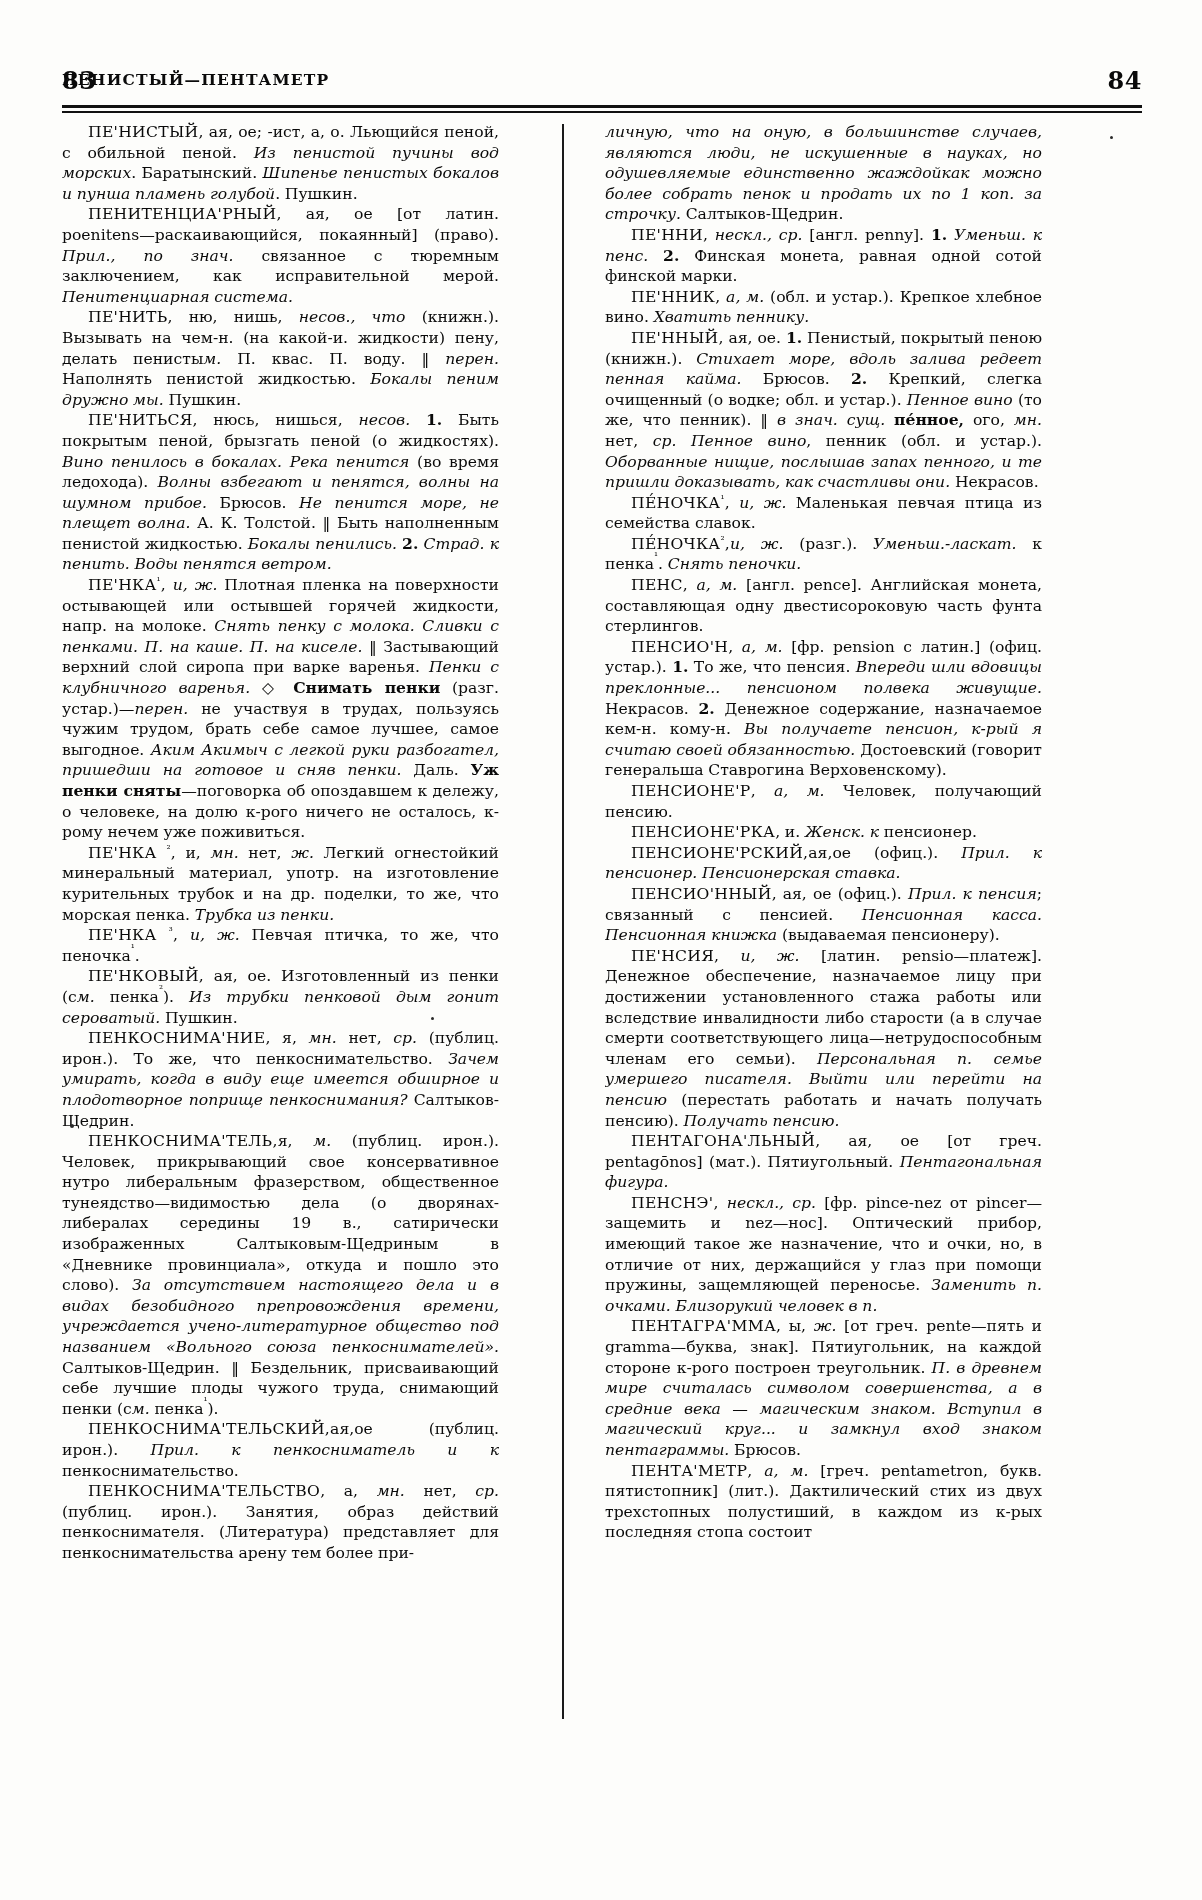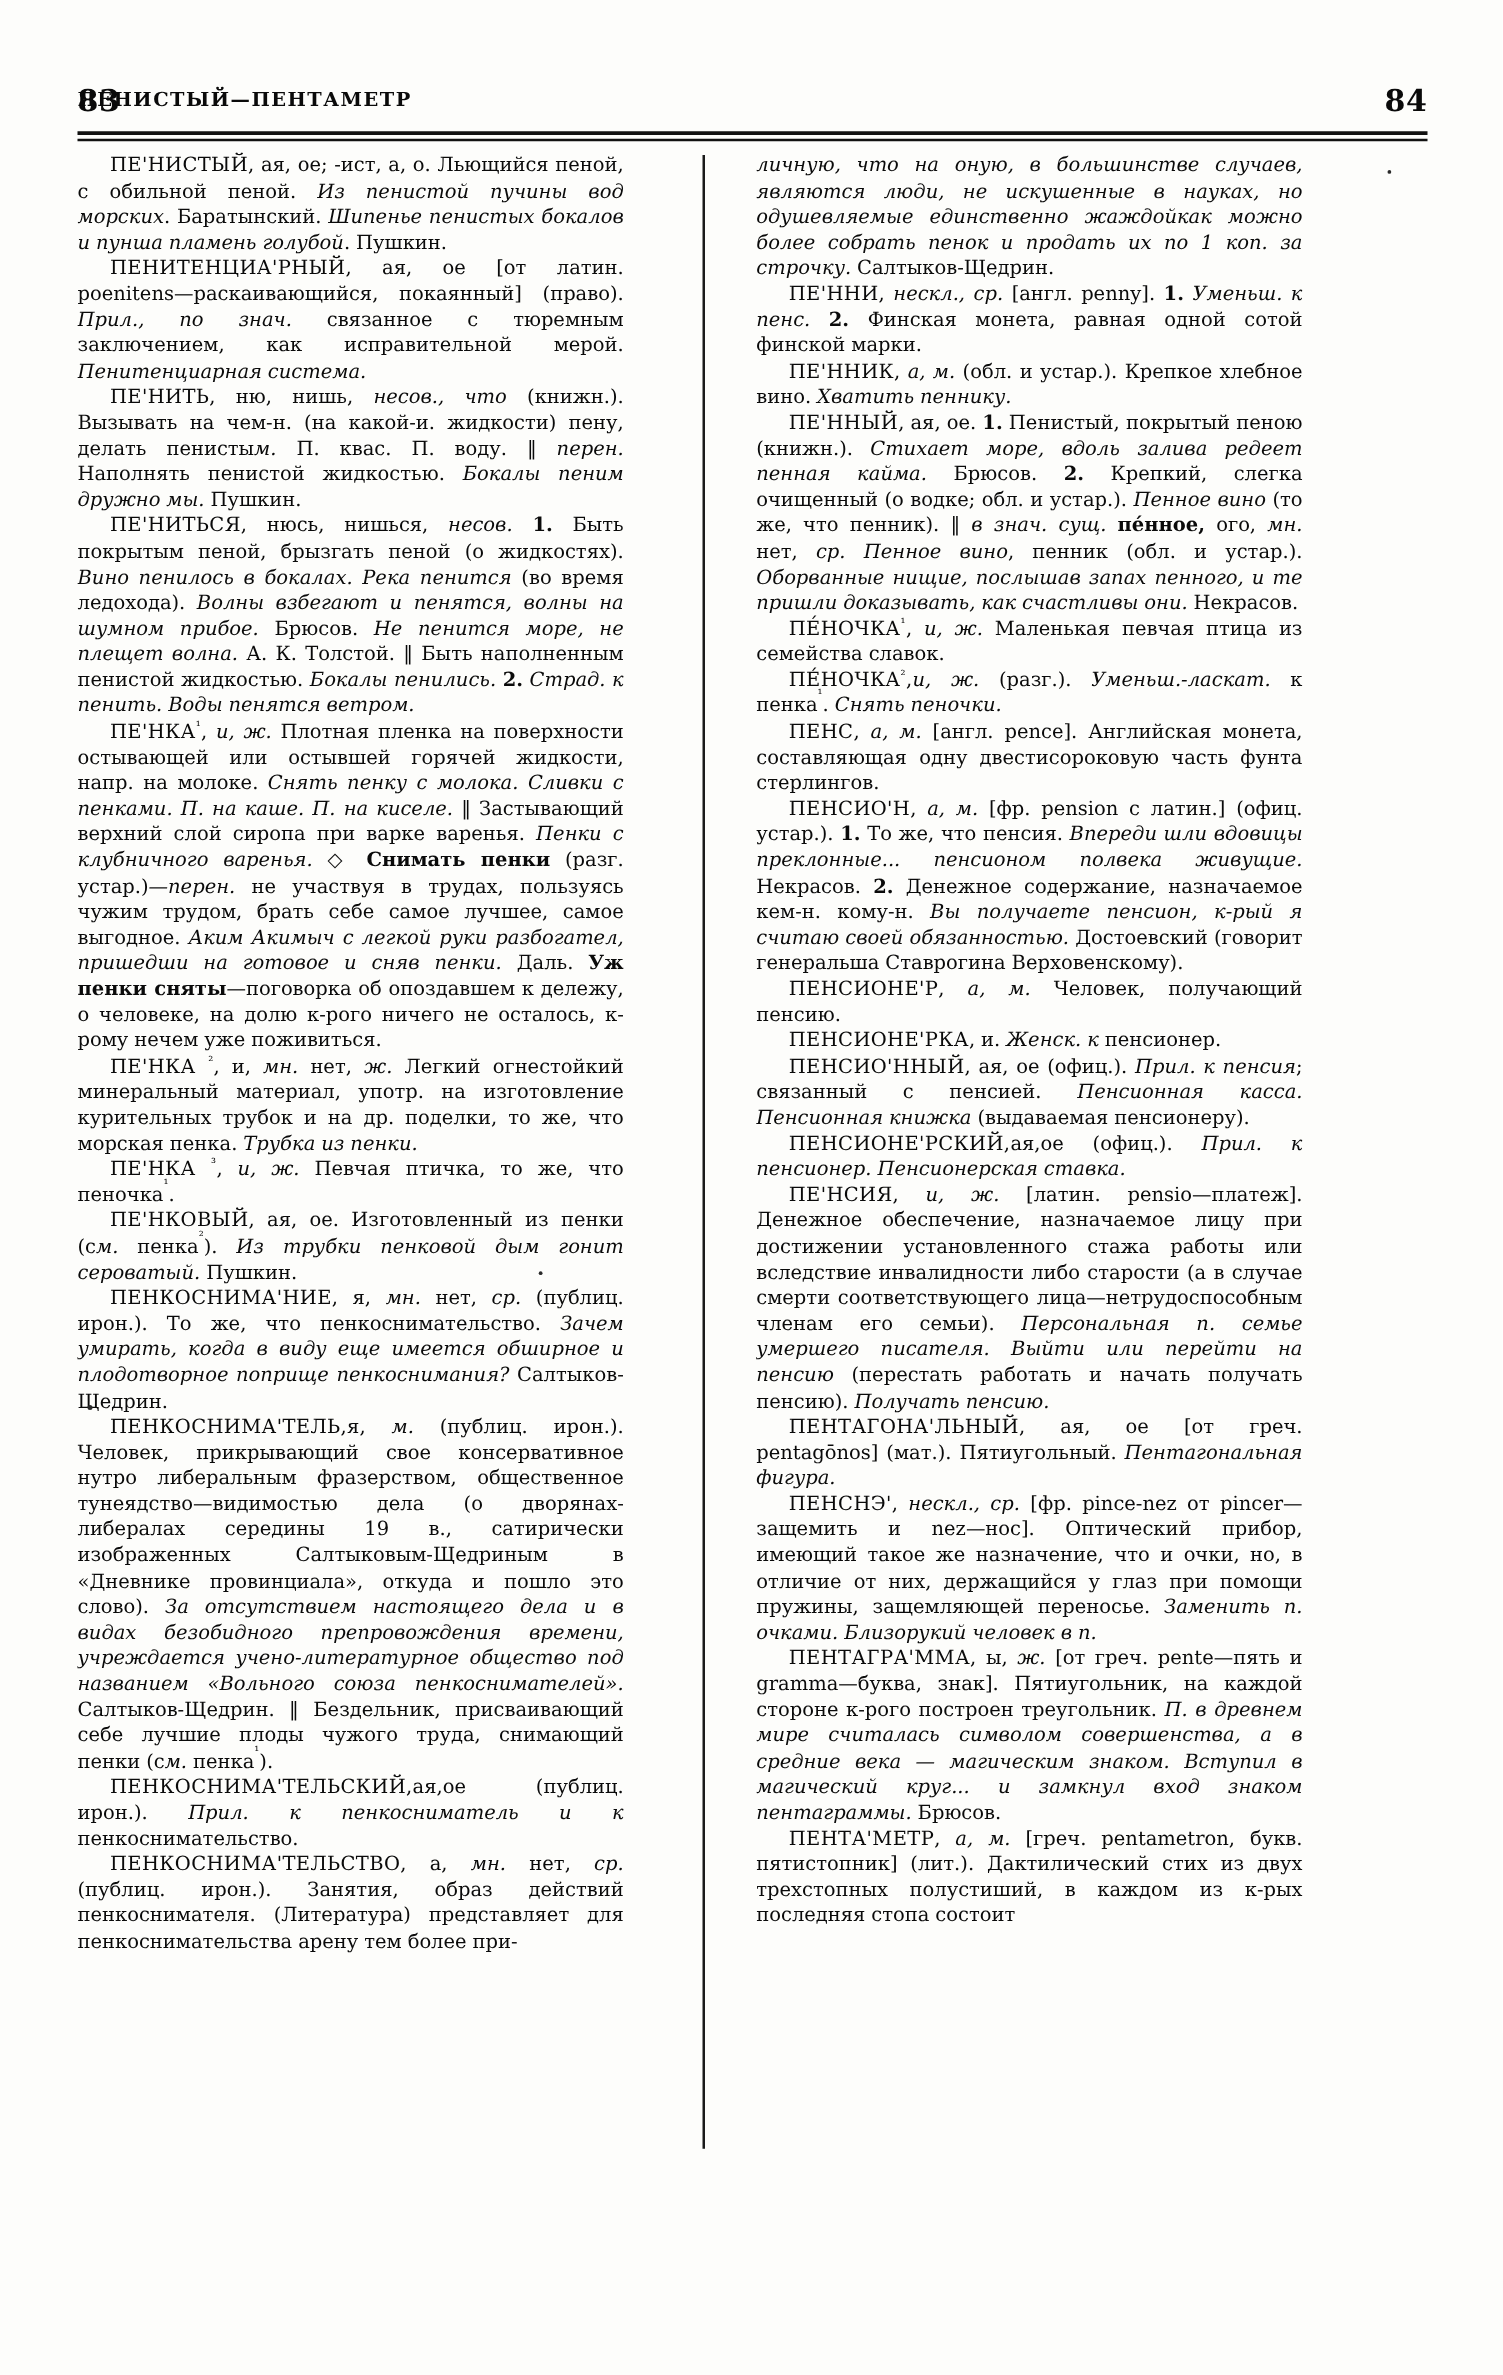--- a/index.html
+++ b/index.html
@@ -148,22 +148,22 @@
         <p class="entry cont"><span><span class="it">личную, что на оную, в большинстве случаев, являются люди, не искушенные в науках, но одушевляемые единственно жаждойкак можно более собрать пенок и продать их по 1 коп. за строчку.</span> Салтыков-Щедрин.</span></p>
         <p class="entry"><span class="hw">ПЕ'ННИ</span><span>, <span class="it">нескл., <span class="it">ср.</span></span> [англ. penny]. <span class="bi">1.</span> <span class="it">Уменьш. к пенс.</span> <span class="bi">2.</span> Финская монета, равная одной сотой финской марки.</span></p>
         <p class="entry"><span class="hw">ПЕ'ННИК</span><span>, <span class="it">а, <span class="it">м.</span></span> (обл. и устар.). Крепкое хлебное вино. <span class="it">Хватить пеннику.</span></span></p>
         <p class="entry"><span class="hw">ПЕ'ННЫЙ</span><span>, ая, ое. <span class="bi">1.</span> Пенистый, покрытый пеною (книжн.). <span class="it">Стихает море, вдоль залива редеет пенная кайма.</span> Брюсов. <span class="bi">2.</span> Крепкий, слегка очищенный (о водке; обл. и устар.). <span class="it">Пенное вино</span> (то же, что пенник). ‖ <span class="it">в знач. сущ.</span> <span class="bi">пе́нное,</span> ого, <span class="it">мн.</span> нет, <span class="it">ср.</span> <span class="it">Пенное вино</span>, пенник (обл. и устар.). <span class="it">Оборванные нищие, послышав запах пенного, и те пришли доказывать, как счастливы они.</span> Некрасов.</span></p>
         <p class="entry"><span class="hw">ПЕ́НОЧКА<sup>¹</sup></span><span>, <span class="it">и, <span class="it">ж.</span></span> Маленькая певчая птица из семейства славок.</span></p>
         <p class="entry"><span class="hw">ПЕ́НОЧКА<sup>²</sup>,</span><span><span class="it">и, <span class="it">ж.</span></span> (разг.). <span class="it">Уменьш.-ласкат.</span> к пенка<sup><sup>¹</sup></sup>. <span class="it">Снять пеночки.</span></span></p>
         <p class="entry"><span class="hw">ПЕНС</span><span>, <span class="it">а, <span class="it">м.</span></span> [англ. pence]. Английская монета, составляющая одну двестисороковую часть фунта стерлингов.</span></p>
         <p class="entry"><span class="hw">ПЕНСИО'Н</span><span>, <span class="it">а, <span class="it">м.</span></span> [фр. pension с латин.] (офиц. устар.). <span class="bi">1.</span> То же, что пенсия. <span class="it">Впереди шли вдовицы преклонные... пенсионом полвека живущие.</span> Некрасов. <span class="bi">2.</span> Денежное содержание, назначаемое кем-н. кому-н. <span class="it">Вы получаете пенсион, к-рый я считаю своей обязанностью.</span> Достоевский (говорит генеральша Ставрогина Верховенскому).</span></p>
         <p class="entry"><span class="hw">ПЕНСИОНЕ'Р</span><span>, <span class="it">а, <span class="it">м.</span></span> Человек, получающий пенсию.</span></p>
         <p class="entry"><span class="hw">ПЕНСИОНЕ'РКА</span><span>, и. <span class="it">Женск. к</span> пенсионер.</span></p>
+        <p class="entry"><span class="hw">ПЕНСИОНЕ'РСКИЙ,</span><span>ая,ое (офиц.). <span class="it">Прил. к пенсионер.</span> <span class="it">Пенсионерская ставка.</span></span></p>
         <p class="entry"><span class="hw">ПЕНСИО'ННЫЙ</span><span>, ая, ое (офиц.). <span class="it">Прил. к пенсия</span>; связанный с пенсией. <span class="it">Пенсионная касса. Пенсионная книжка</span> (выдаваемая пенсионеру).</span></p>
-        <p class="entry"><span class="hw">ПЕНСИОНЕ'РСКИЙ,</span><span>ая,ое (офиц.). <span class="it">Прил. к пенсионер.</span> <span class="it">Пенсионерская ставка.</span></span></p>
         <p class="entry"><span class="hw">ПЕ'НСИЯ</span><span>, <span class="it">и, <span class="it">ж.</span></span> [латин. pensio—платеж]. Денежное обеспечение, назначаемое лицу при достижении установленного стажа работы или вследствие инвалидности либо старости (а в случае смерти соответствующего лица—нетрудоспособным членам его семьи). <span class="it">Персональная п. семье умершего писателя. Выйти или перейти на пенсию</span> (перестать работать и начать получать пенсию). <span class="it">Получать пенсию.</span></span></p>
         <p class="entry"><span class="hw">ПЕНТАГОНА'ЛЬНЫЙ</span><span>, ая, ое [от греч. pentagōnos] (мат.). Пятиугольный. <span class="it">Пентагональная фигура.</span></span></p>
         <p class="entry"><span class="hw">ПЕНСНЭ'</span><span>, <span class="it">нескл., <span class="it">ср.</span></span> [фр. pince-nez от pincer—защемить и nez—нос]. Оптический прибор, имеющий такое же назначение, что и очки, но, в отличие от них, держащийся у глаз при помощи пружины, защемляющей переносье. <span class="it">Заменить п. очками. Близорукий человек в п.</span></span></p>
         <p class="entry"><span class="hw">ПЕНТАГРА'ММА</span><span>, ы, <span class="it">ж.</span> [от греч. pente—пять и gramma—буква, знак]. Пятиугольник, на каждой стороне к-рого построен треугольник. <span class="it">П. в древнем мире считалась символом совершенства, а в средние века — магическим знако<span class="it">м.</span> Вступил в магический круг... и замкнул вход знаком пентаграммы.</span> Брюсов.</span></p>
         <p class="entry"><span class="hw">ПЕНТА'МЕТР</span><span>, <span class="it">а, <span class="it">м.</span></span> [греч. pentametron, букв. пятистопник] (лит.). Дактилический стих из двух трехстопных полустиший, в каждом из к-рых последняя стопа состоит</span></p>
       </div>
   </div>
 
   <span class="speck" style="left:70px; top:1124px; width:4px; height:4px;"></span>
   <span class="speck" style="left:431px; top:1017px; width:3px; height:3px;"></span>

